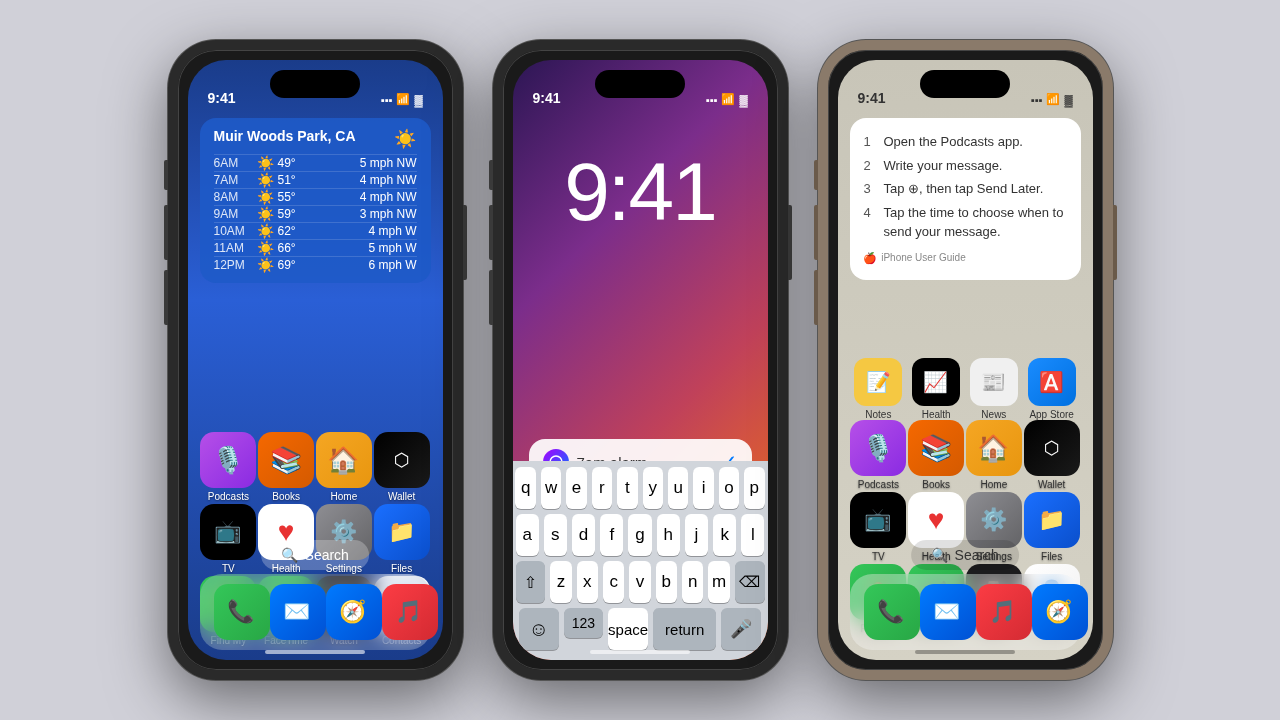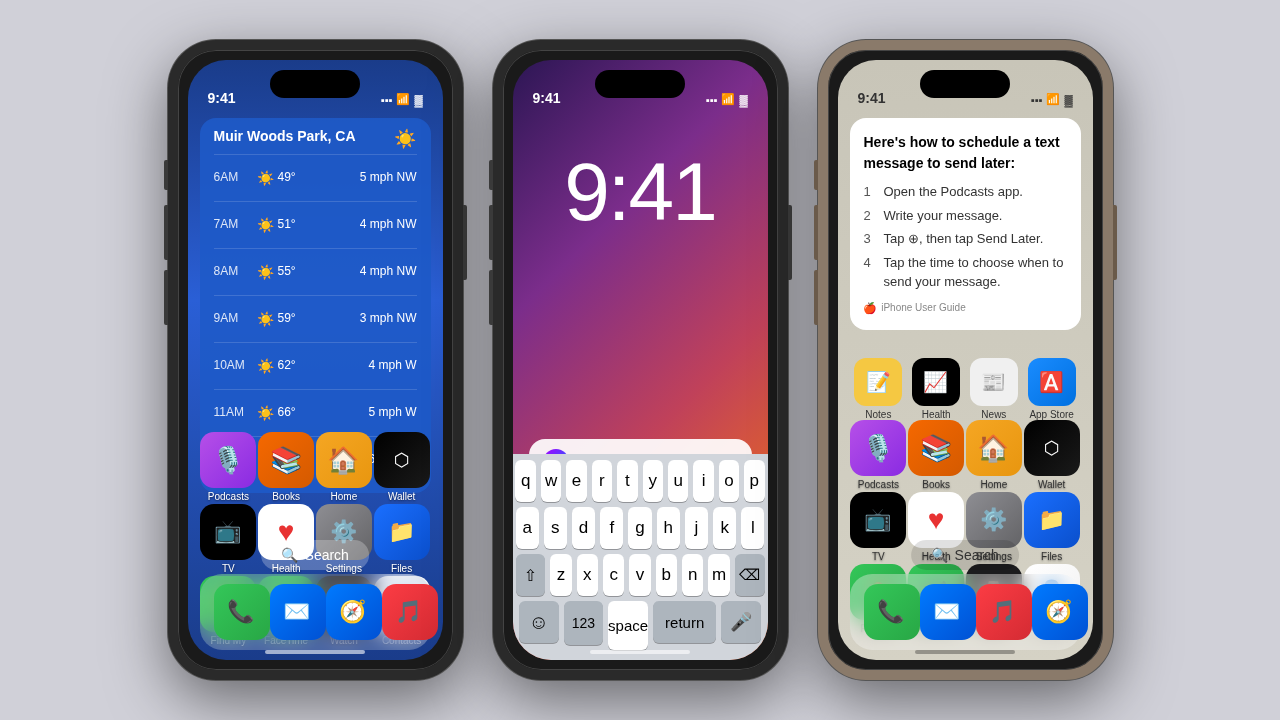--- a/index.html
+++ b/index.html
@@ -80,21 +80,21 @@
       background: rgba(30,90,200,0.9);
       border-radius: 16px;
       padding: 10px 14px;
       color: white;
     }
     .weather-header { display: flex; justify-content: space-between; align-items: flex-start; margin-bottom: 4px; }
     .weather-location { font-size: 14px; font-weight: 600; }
     .weather-icon-sun { font-size: 18px; }
     .weather-temps { font-size: 22px; font-weight: 700; margin-bottom: 2px; }
     .weather-expect { font-size: 10px; text-align: right; line-height: 1.2; }
-    .weather-row { display: flex; align-items: flex-start; padding: 15px 0; font-size: 12px; border-top: 1px solid rgba(255,255,255,0.15); }
+    .weather-row { display: flex; align-items: center; padding: 0 0; font-size: 12px; border-top: 1px solid rgba(255,255,255,0.15); }
     .weather-time { width: 42px; color: rgba(255,255,255,0.85); }
     .weather-sun { width: 22px; font-size: 14px; text-align: center; }
     .weather-temp-val { width: 36px; }
     .weather-wind { flex: 1; text-align: right; }
     .app-icon-wrap { display: flex; flex-direction: column; align-items: center; gap: 3px; cursor: pointer; }
     .app-icon {
       width: 56px; height: 56px; border-radius: 14px;
       display: flex; align-items: center; justify-content: center;
       font-size: 26px; overflow: hidden; flex-shrink: 0;
     }
@@ -193,23 +193,23 @@
       background: #adb5bd;
       border-radius: 6px;
       font-size: 13px;
       color: #000;
       height: 42px;
       display: flex; align-items: center; justify-content: center;
       box-shadow: 0 1px 0 rgba(0,0,0,0.3);
       cursor: pointer;
     }
     .kb-bottom-row { display: flex; gap: 5px; margin: 0 3px; }
-    .kb-space { flex: 1; background: white; border-radius: 6px; height: 49px; display: flex; align-items: center; justify-content: center; font-size: 15px; box-shadow: 0 1px 0 rgba(0,0,0,0.3); }
+    .kb-space { flex: 1; background: white; border-radius: 6px; height: 42px; display: flex; align-items: center; justify-content: center; font-size: 15px; box-shadow: 0 1px 0 rgba(0,0,0,0.3); }
     .kb-return { background: #adb5bd; border-radius: 6px; padding: 0 12px; height: 42px; display: flex; align-items: center; font-size: 15px; box-shadow: 0 1px 0 rgba(0,0,0,0.3); }
-    .kb-123 { background: #adb5bd; border-radius: 6px; padding: 0 8px; height: 44px; display: flex; align-items: center; font-size: 14px; box-shadow: 0 1px 0 rgba(0,0,0,0.3); }
+    .kb-123 { background: #adb5bd; border-radius: 6px; padding: 0 8px; height: 30px; display: flex; align-items: center; font-size: 14px; box-shadow: 0 1px 0 rgba(0,0,0,0.3); }
     .kb-emoji { background: #adb5bd; border-radius: 6px; width: 42px; height: 42px; display: flex; align-items: center; justify-content: center; font-size: 20px; box-shadow: 0 1px 0 rgba(0,0,0,0.3); }
     .kb-mic { background: #adb5bd; border-radius: 6px; width: 42px; height: 42px; display: flex; align-items: center; justify-content: center; font-size: 18px; box-shadow: 0 1px 0 rgba(0,0,0,0.3); }
     .kb-shift { width: 42px; }
     .kb-del { width: 42px; font-size: 15px; }
 
     
     .phone3-bg {
       position: absolute;
       inset: 0;
       background: linear-gradient(180deg, #c8c5b8 0%, #d5d2c5 100%);
@@ -537,21 +537,20 @@
       <div class="status-bar" style="color:#333;">
         <span class="status-time">9:41</span>
         <div class="status-icons">
           <span>▪▪▪</span>
           <span>📶</span>
           <span>▓</span>
         </div>
       </div>
 
       <div class="instruction-card">
-        <div class="instruction-title">Here's how to schedule a text<br>message to send later:</div>
         <div class="instruction-step">
           <span class="step-num">1</span>
           <span class="step-text">Open the Podcasts app.</span>
         </div>
         <div class="instruction-step">
           <span class="step-num">2</span>
           <span class="step-text">Write your message.</span>
         </div>
         <div class="instruction-step">
           <span class="step-num">3</span>

